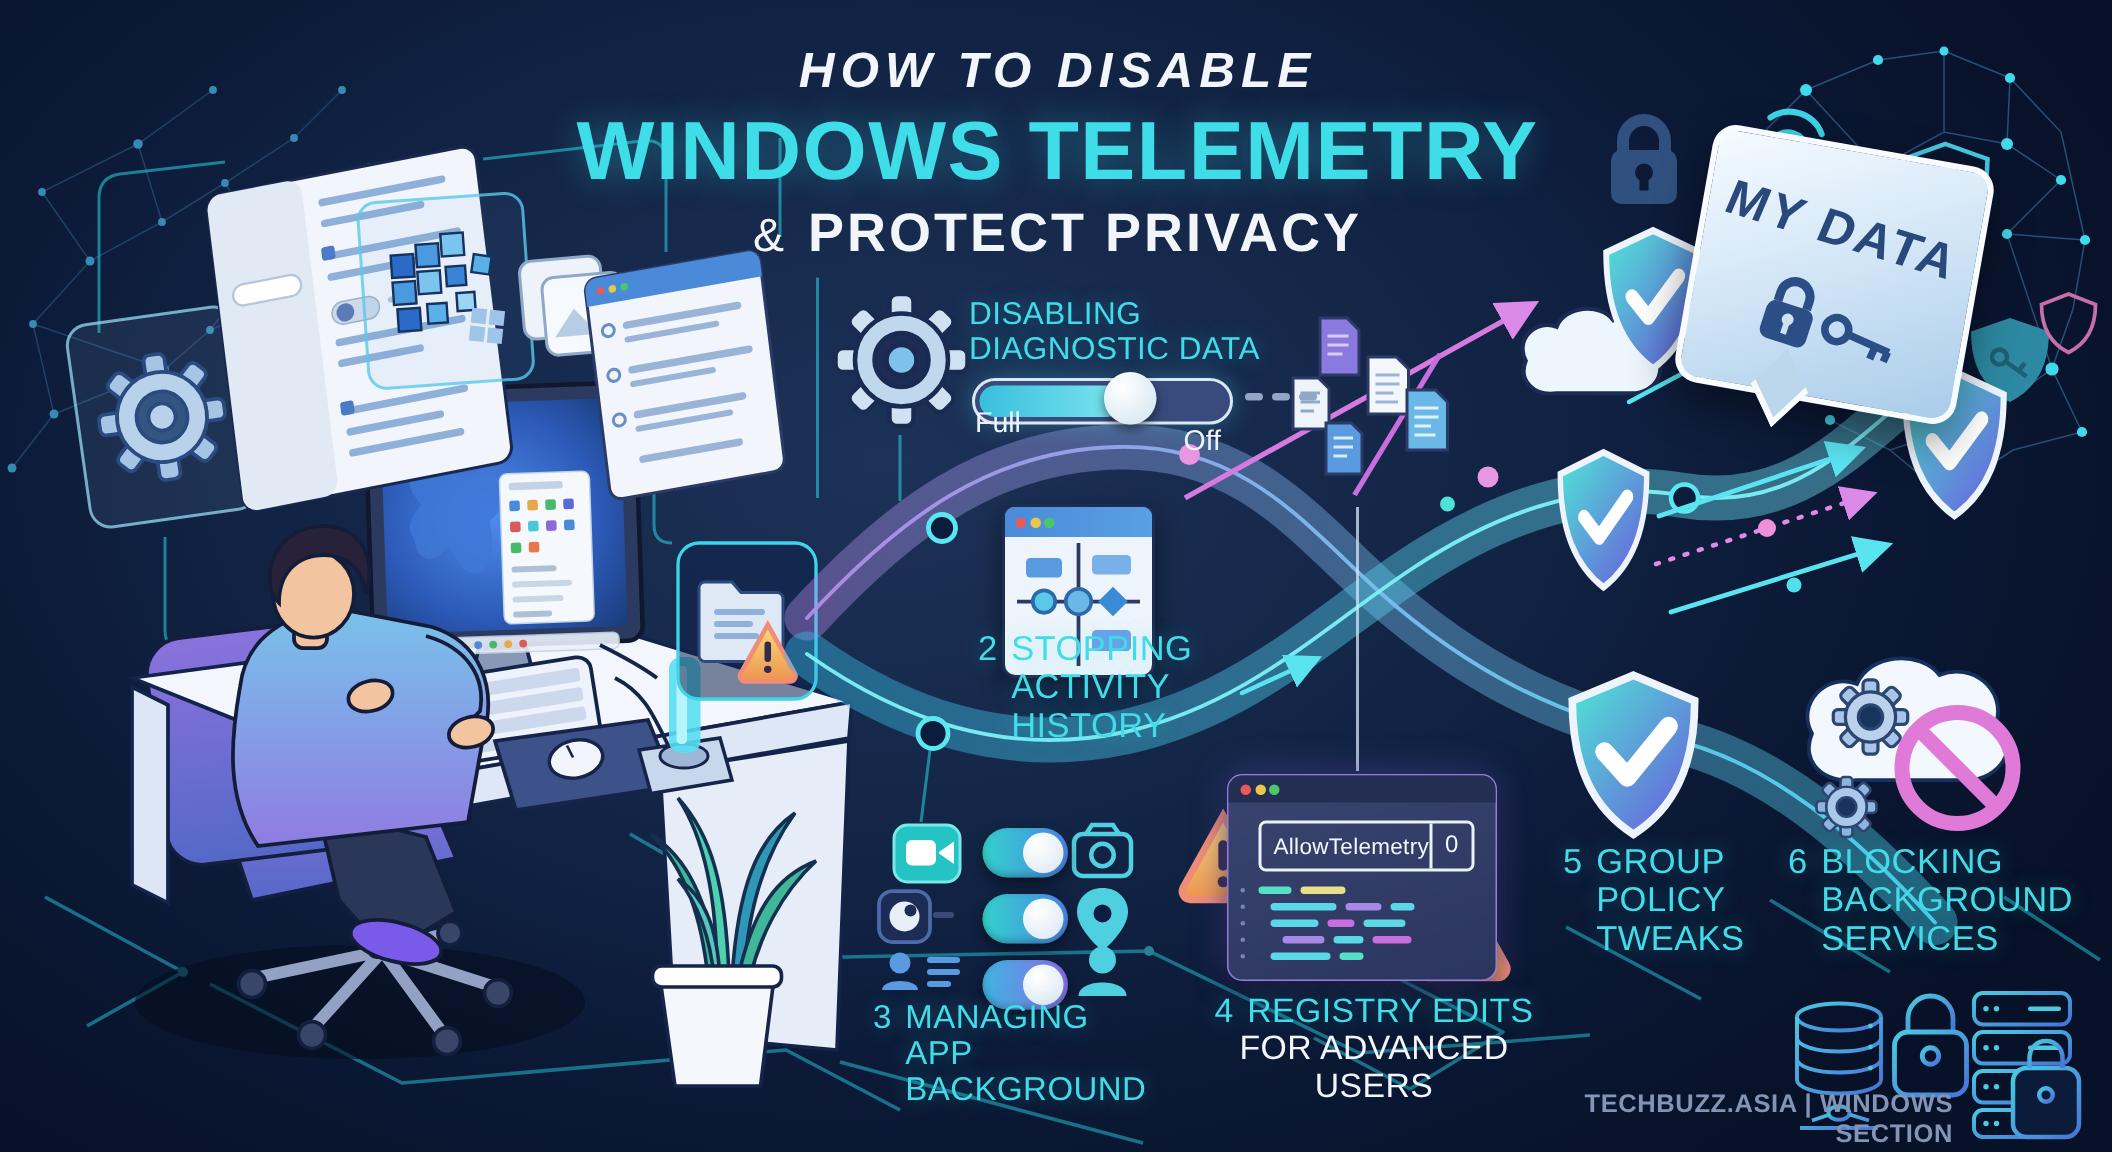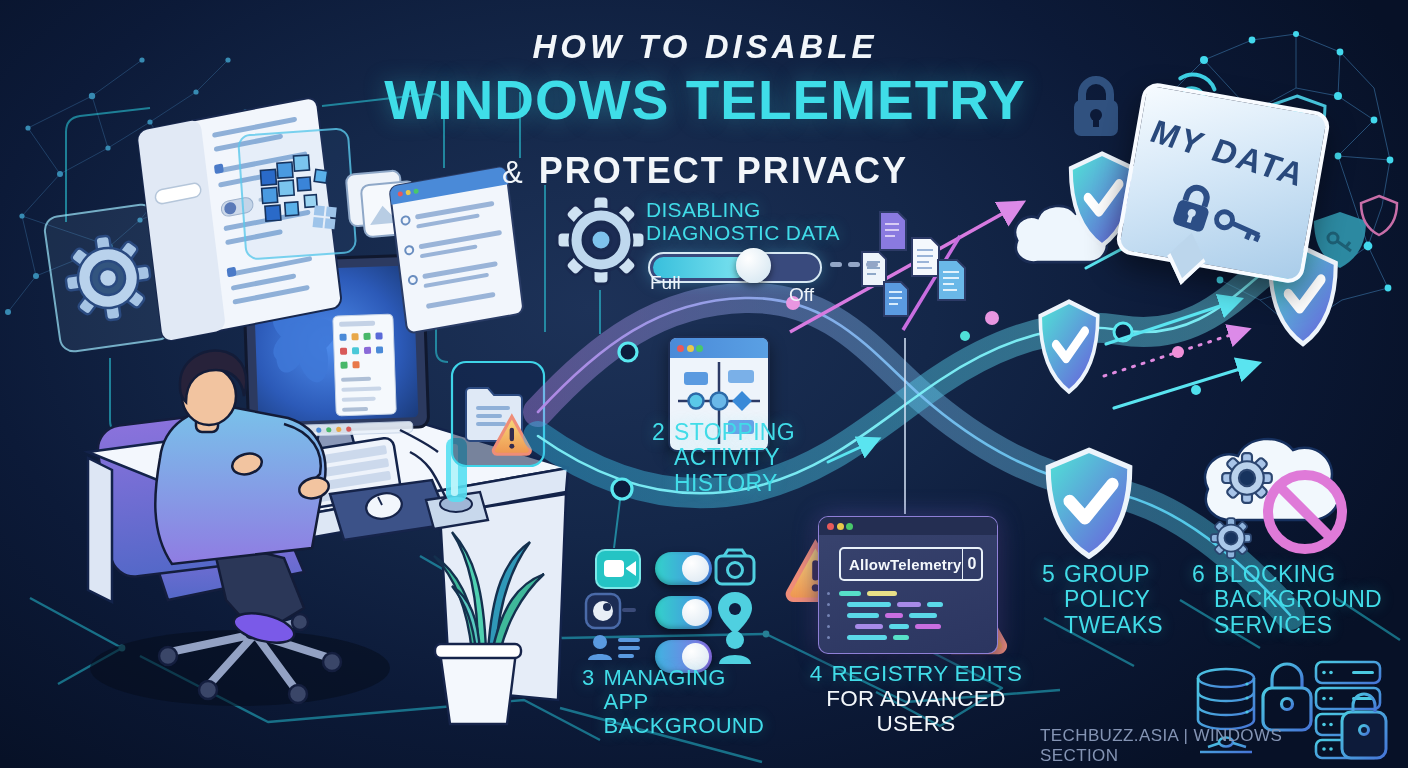--- a/index.html
+++ b/index.html
@@ -6,21 +6,21 @@
   #stage{position:relative;width:1408px;height:768px;overflow:hidden;
     font-family:"Liberation Sans","DejaVu Sans",sans-serif;
     background:radial-gradient(ellipse 900px 600px at 42% 40%, #1d3258 0%, #142749 38%, #0c1a38 68%, #071127 100%);}
   .abs{position:absolute;}
   svg{display:block;}
   
   #title{left:360px;top:28px;width:690px;text-align:center;color:#f2f6fa;}
   #title .t1{font-size:33px;font-weight:600;letter-spacing:4px;font-style:italic;}
   #title .t2{font-size:55px;font-weight:800;letter-spacing:1px;color:#3fdde8;margin-top:2px;
     text-shadow:0 0 22px rgba(63,221,232,.35);}
-  #title .t3{font-size:36px;font-weight:800;letter-spacing:2px;margin-top:18px;}
+  #title .t3{font-size:36px;font-weight:800;letter-spacing:2px;margin-top:2px;}
   #title .amp{font-weight:400;font-size:31px;margin-right:14px;}
   
   .step-label{display:flex;gap:9px;color:#41dce8;font-weight:400;line-height:1.1;
     letter-spacing:.3px;text-shadow:0 0 14px rgba(63,221,232,.35);}
   .step-label .num{flex:none;}
   
   #slider{left:648px;top:252px;width:170px;height:27px;border:2.5px solid #d7e9f3;border-radius:16px;
     background:#394a7d;box-shadow:0 0 16px rgba(90,200,235,.35);}
   #slider .fill{position:absolute;left:3px;top:3px;bottom:3px;width:56%;border-radius:12px;
     background:linear-gradient(90deg,#38bfdc,#7ee4f0);}
@@ -32,42 +32,42 @@
   .d-r{background:#e85a5a}.d-y{background:#e8c84a}.d-g{background:#48c86a}
   #actwin{left:668px;top:336px;width:98px;height:112px;background:#eef4fb;border:2.5px solid #1d2d52;
     border-radius:9px;box-shadow:0 6px 16px rgba(0,0,0,.45);}
   #actwin .bar{height:20px;background:linear-gradient(90deg,#4a8ad8,#5aa0e4);border-radius:6px 6px 0 0;
     display:flex;align-items:center;padding-left:7px;}
   #regwin{left:818px;top:516px;width:178px;height:136px;border-radius:10px;
     background:linear-gradient(160deg,#39446f,#2b3560);border:1.5px solid rgba(160,140,235,.85);
     box-shadow:0 0 24px rgba(130,110,230,.35),0 8px 18px rgba(0,0,0,.5);}
   #regwin .bar{height:18px;background:#242e52;border-radius:9px 9px 0 0;display:flex;align-items:center;padding-left:8px;}
   #regkey{position:absolute;left:20px;top:30px;width:140px;height:30px;border:2px solid #e9f1f9;border-radius:5px;
-    display:flex;align-items:center;color:#f4f8fc;font-weight:700;font-size:15px;}
+    display:flex;align-items:center;color:#f4f8fc;font-weight:400;font-size:15px;}
   #regkey .k{flex:1;padding-left:8px;letter-spacing:.2px;}
   #regkey .sep{width:2px;height:100%;background:#e9f1f9;}
   #regkey .v{width:28px;text-align:center;font-size:16px;}
   .codeline{position:absolute;height:5px;border-radius:3px;}
   .gut{position:absolute;left:8px;width:3px;height:3px;border-radius:50%;background:#7584b4;}
   
   .toggle{width:57px;height:33px;border-radius:17px;background:linear-gradient(90deg,#33d2ca,#4b86e8);
     box-shadow:0 4px 9px rgba(0,0,0,.45), inset 0 -2px 5px rgba(0,0,0,.25);}
   .toggle.pur{background:linear-gradient(90deg,#3fb4e0,#8a6ee8);}
   .toggle::after{content:'';position:absolute;right:3px;top:3px;width:27px;height:27px;border-radius:50%;
     background:radial-gradient(circle at 35% 30%,#ffffff,#d9e6f1);}
   
   #bubble{left:1128px;top:96px;width:182px;height:166px;transform:rotate(10deg);
     background:linear-gradient(155deg,#f6fbff 0%,#d4e7f7 45%,#a9cce9 100%);
     border:4px solid #f8fbff;border-radius:16px;box-shadow:0 12px 30px rgba(0,0,0,.45);}
   #bubble .txt{position:absolute;left:0;right:0;top:34px;text-align:center;color:#29497c;
     font-size:33px;font-weight:800;letter-spacing:2px;transform:rotate(7deg) skewX(-6deg);}
   #bubble .tail{position:absolute;left:52px;bottom:-14px;width:28px;height:28px;background:#bcd6ec;
     border-right:4px solid #f8fbff;border-bottom:4px solid #f8fbff;transform:rotate(55deg) skewX(18deg);}
   
-  #footer{left:1040px;top:726px;width:262px;text-align:left;color:#8494b4;font-size:17px;letter-spacing:.4px;}
+  #footer{left:1040px;top:726px;width:262px;text-align:right;color:#8494b4;font-size:17px;letter-spacing:.4px;font-weight:bold;}
   
   #s1lab{left:646px;top:198px;width:205px;font-size:21px;}
   #s2lab{left:652px;top:420px;width:160px;font-size:23px;}
   #s3lab{left:582px;top:666px;width:200px;font-size:22px;}
   #s4lab{left:800px;top:662px;width:232px;text-align:center;font-size:22.5px;line-height:1.15;}
   #s4lab .plain{color:#f2f6fa;text-shadow:none;}
   #s5lab{left:1042px;top:562px;width:130px;font-size:23px;}
   #s6lab{left:1192px;top:562px;width:185px;font-size:23px;}
 </style>
 </head>

